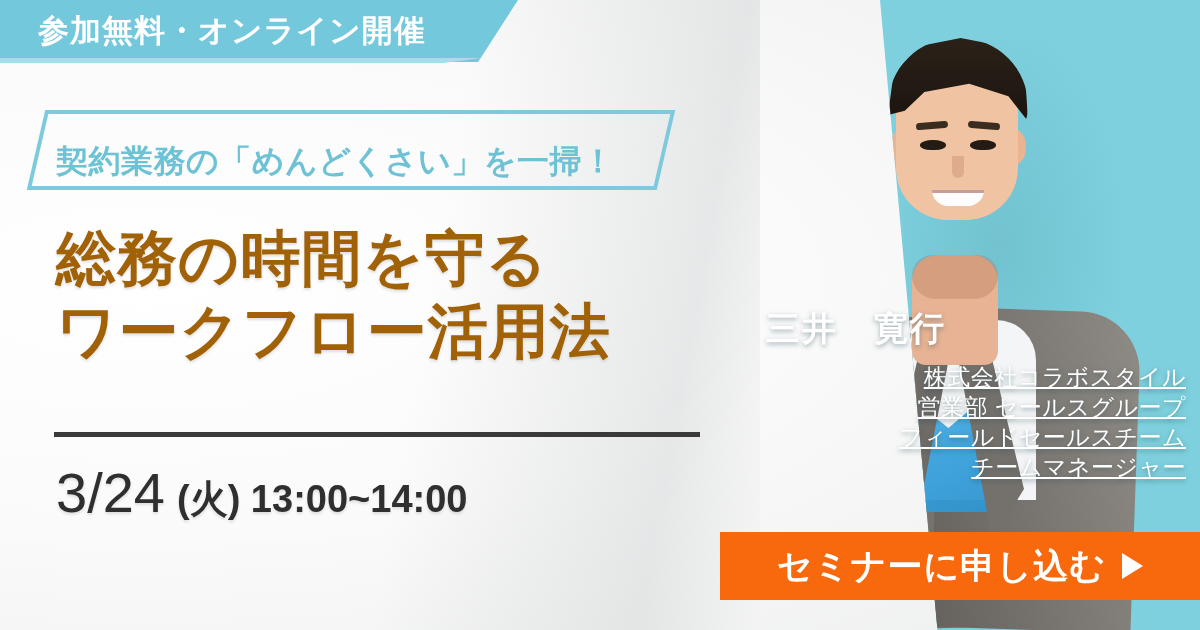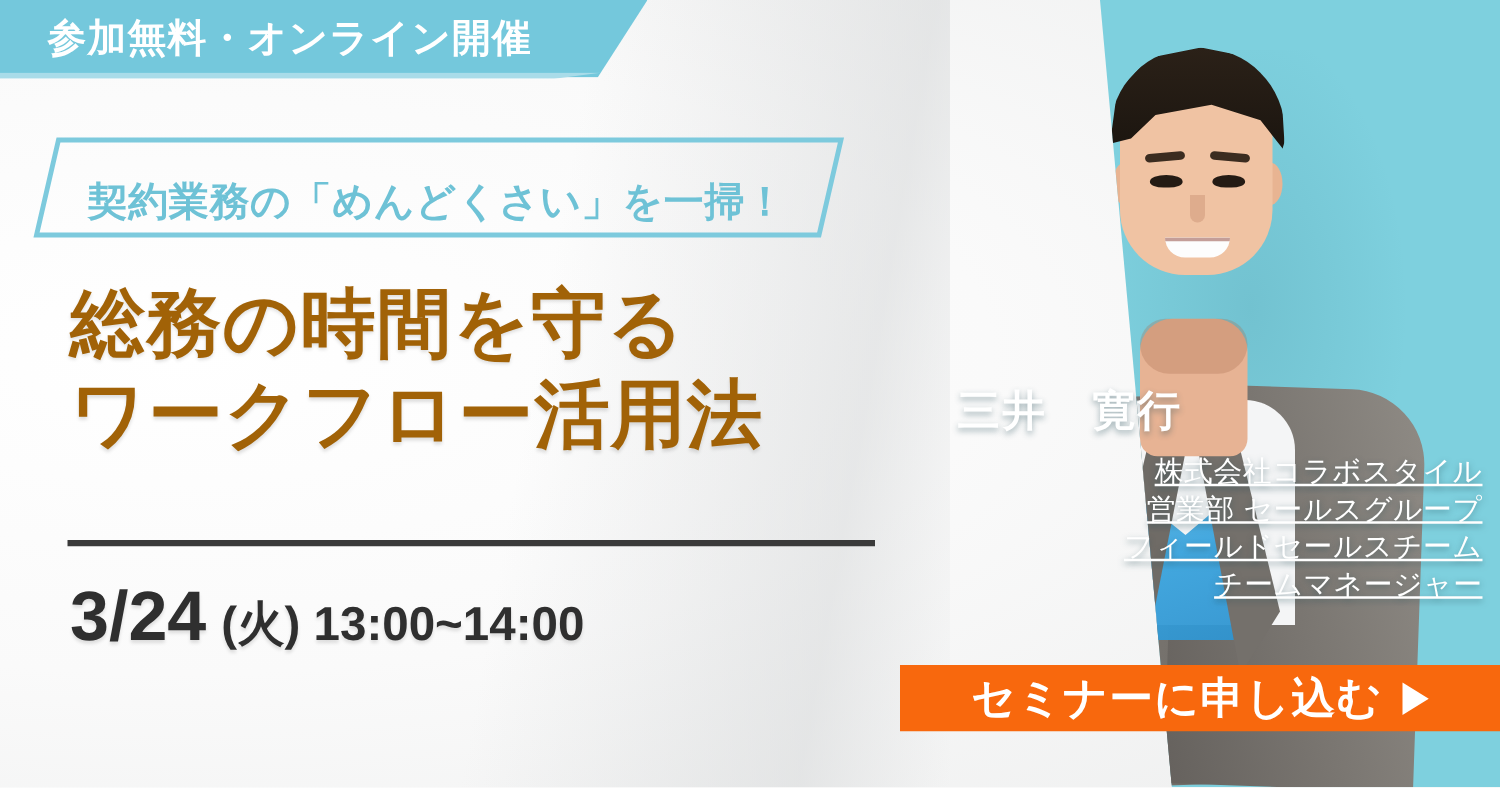--- a/index.html
+++ b/index.html
@@ -146,21 +146,21 @@
   .subtitle-box {
     position: absolute;
     left: 36px; top: 110px;
     width: 630px; height: 80px;
     border: 4px solid #7dcadd;
     transform: skewX(-13deg);
     box-sizing: border-box;
   }
   .subtitle-text {
     position: absolute;
-    left: 70px; top: 110px;
+    left: 56px; top: 110px;
     width: 600px; height: 104px;
     display: flex; align-items: center;
     color: #6ec2d6;
     font-size: 32px;
     font-weight: 700;
     letter-spacing: .5px;
     white-space: nowrap;
   }
 
   
@@ -183,21 +183,21 @@
     width: 646px; height: 5px;
     background: #3a3a3a;
   }
   .date-row {
     position: absolute;
     left: 56px; top: 460px;
     display: flex; align-items: baseline;
     color: #2f2f2f;
     text-shadow: 0 2px 3px rgba(0,0,0,0.12);
   }
-  .date-main { font-size: 56px; font-weight: 700; letter-spacing: 0; text-align: right; }
+  .date-main { font-size: 56px; font-weight: 400; letter-spacing: 0; text-align: right; }
   .date-sub { font-size: 38px; font-weight: 700; margin-left: 12px; }
 
   
   .speaker-name {
     position: absolute;
     right: 14px; top: 306px;
     width: 420px;
     text-align: left;
     color: #ffffff;
     font-size: 34px;
@@ -218,21 +218,21 @@
     letter-spacing: .5px;
     text-shadow: 0 2px 5px rgba(40,80,90,0.5);
     text-decoration: underline;
   }
   .speaker-affil div { white-space: nowrap; }
 
   
   .cta {
     position: absolute;
     left: 720px; top: 532px;
-    width: 480px; height: 53px;
+    width: 480px; height: 68px;
     background: #f8680d;
     display: flex; align-items: center; justify-content: center;
     gap: 14px;
   }
   .cta-label {
     color: #ffffff;
     font-size: 35px;
     font-weight: 700;
     letter-spacing: 1px;
     white-space: nowrap;

